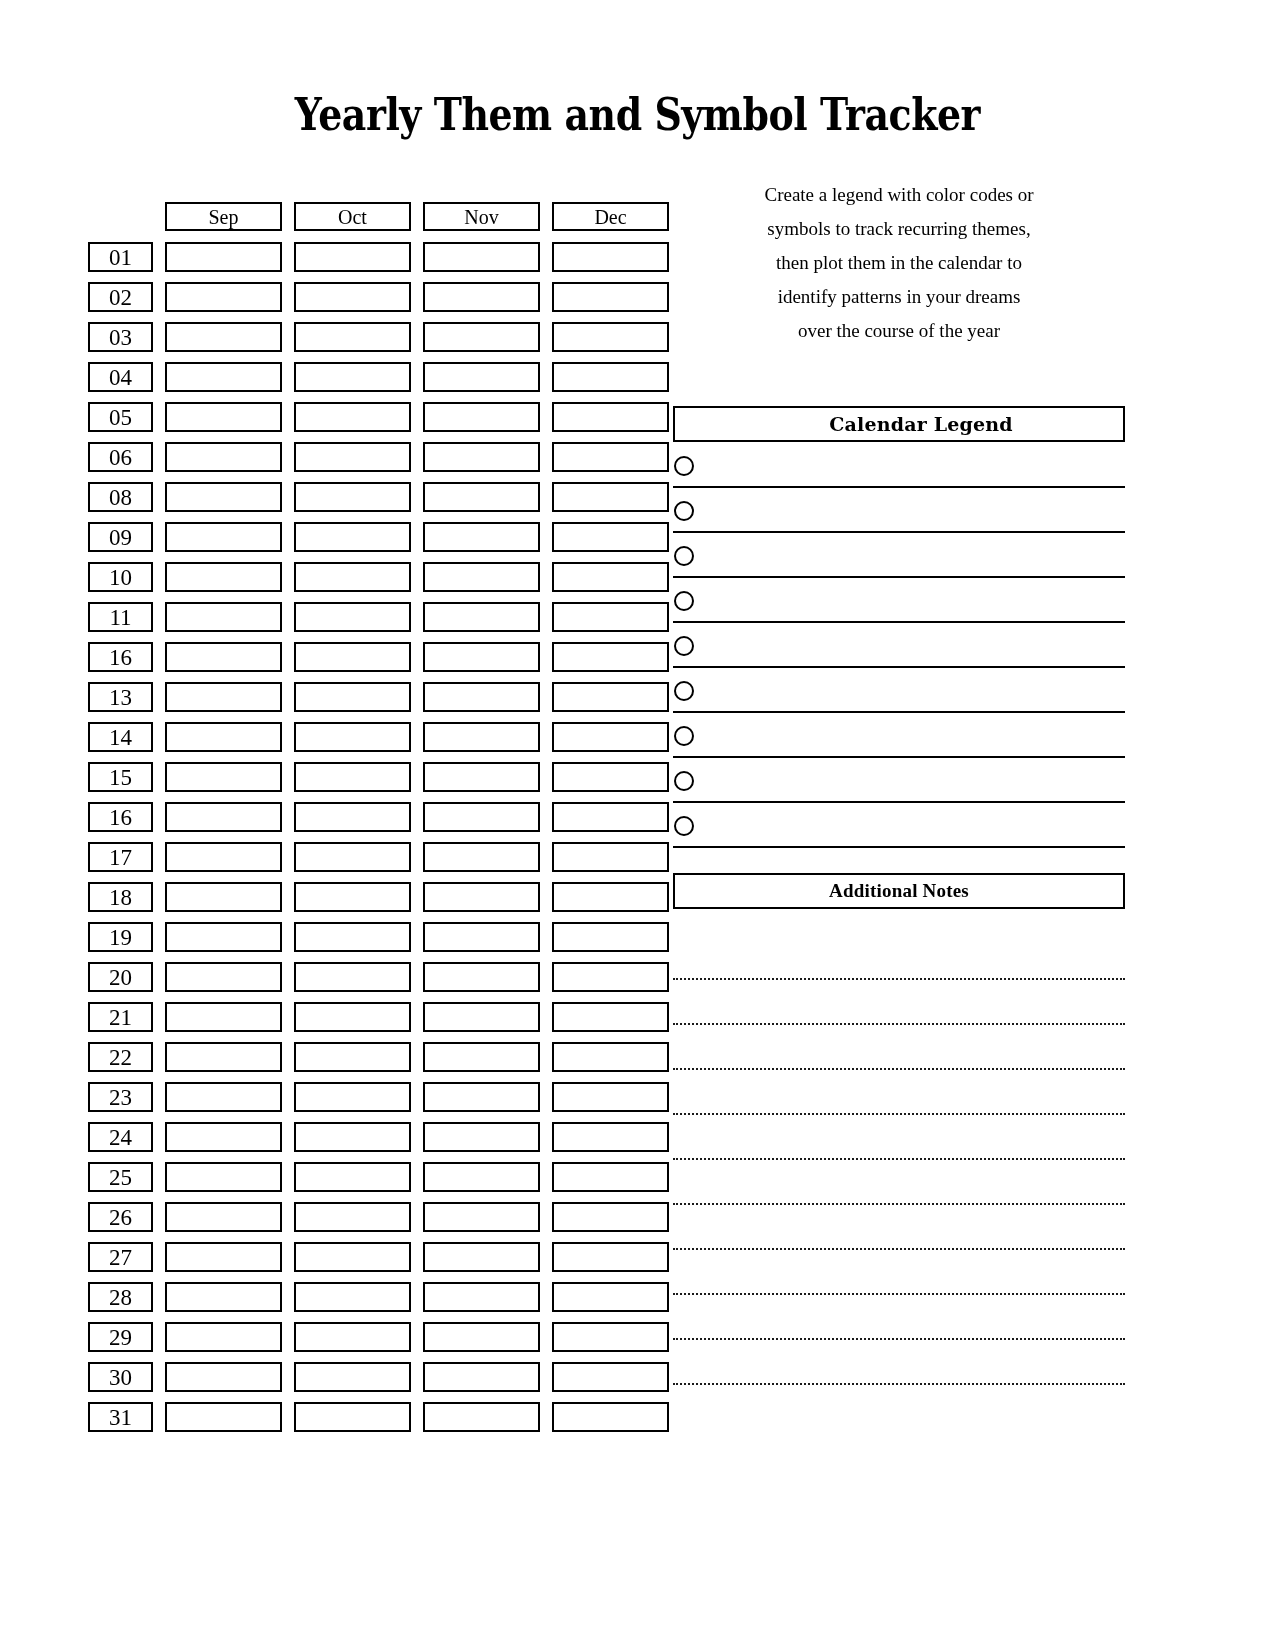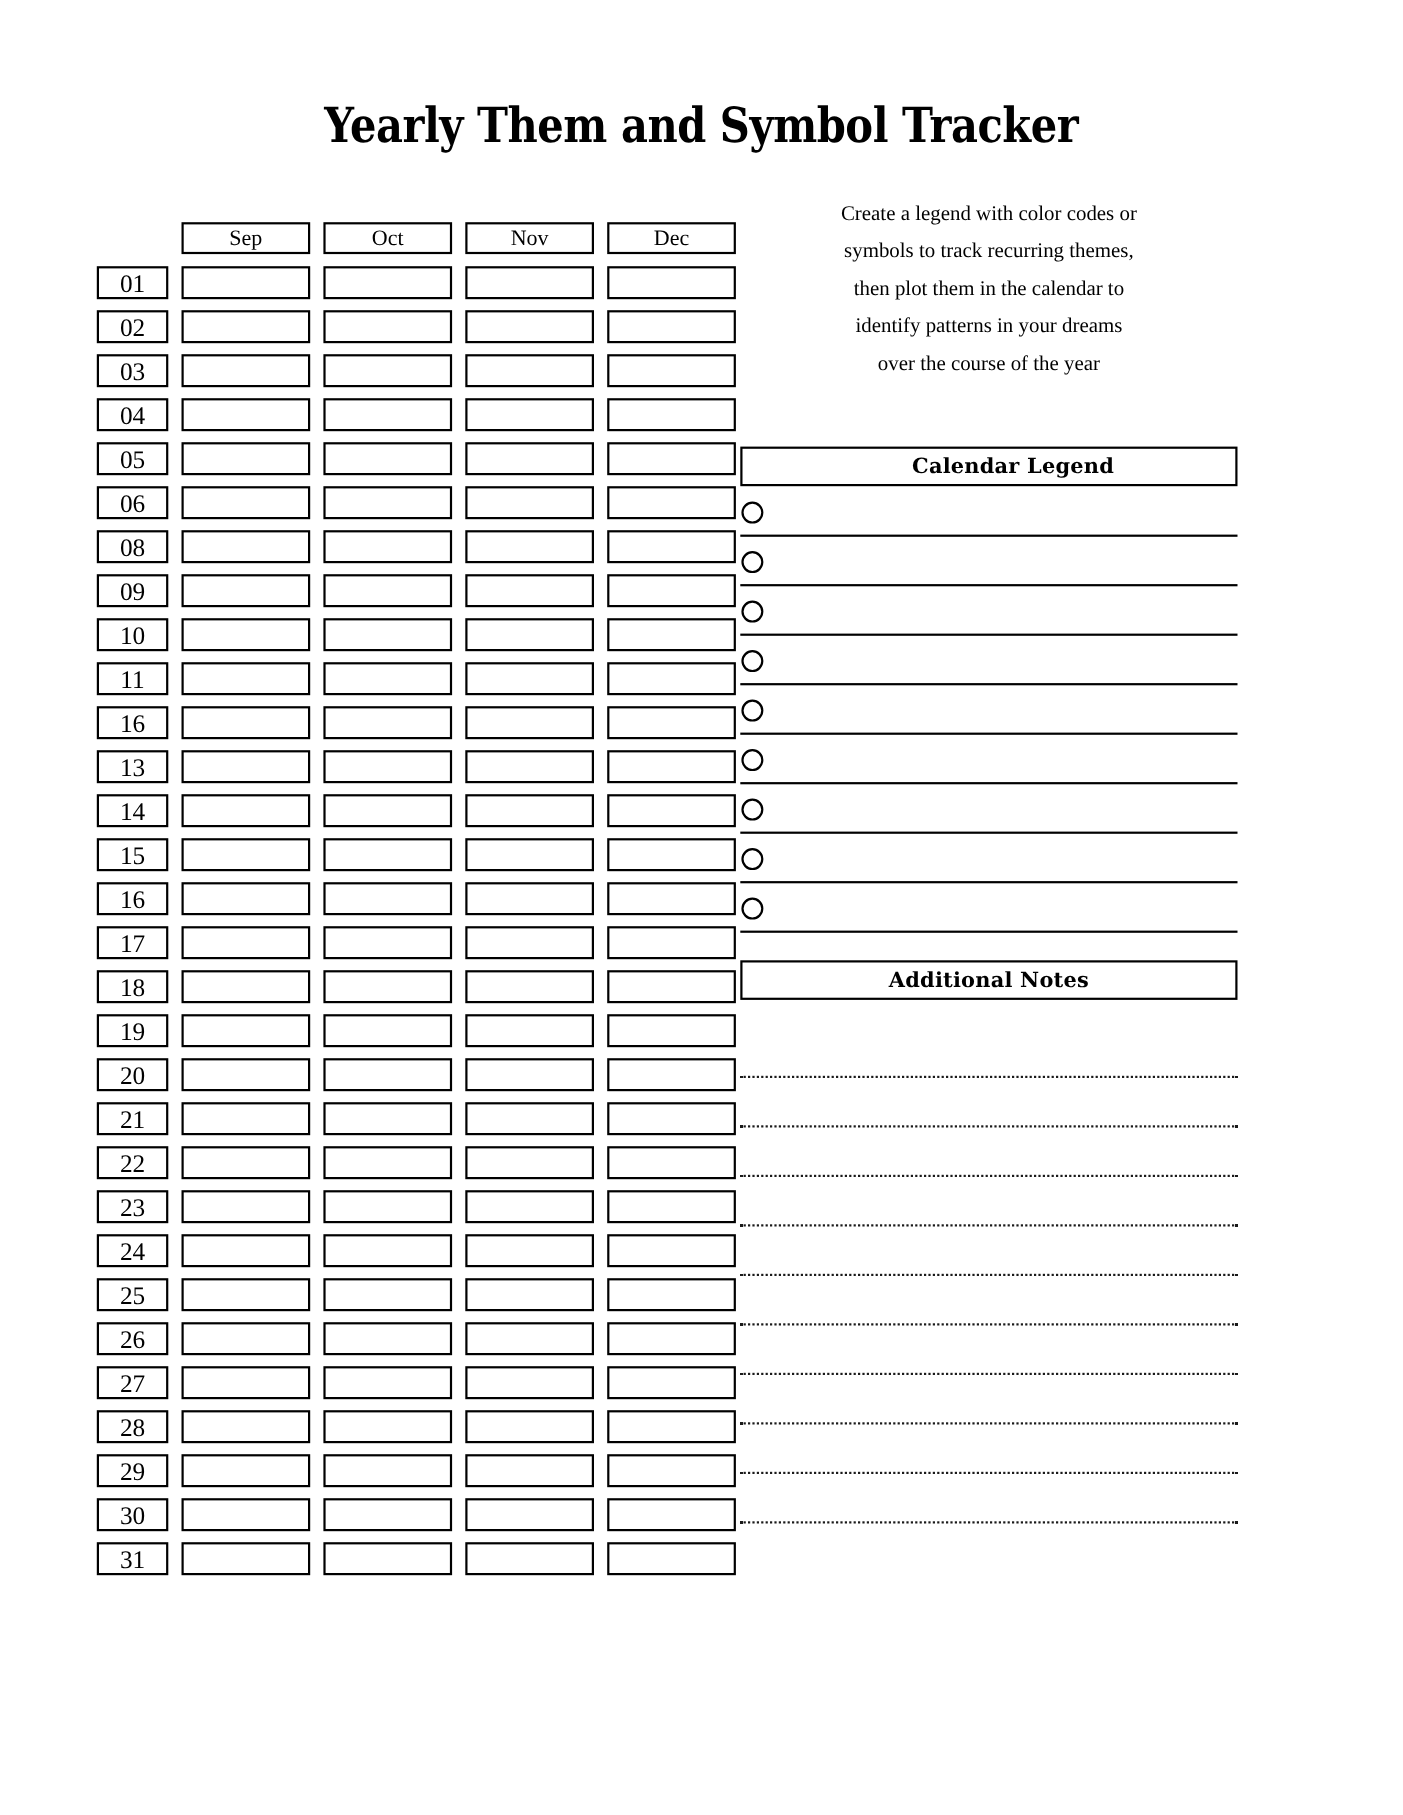--- a/index.html
+++ b/index.html
@@ -147,21 +147,21 @@
   }
   .legend-line {
     position: absolute;
     left: 0;
     bottom: 7px;
     width: 452px;
     height: 0;
     border-bottom: 2px solid #000;
   }
 
-  #notes-head-box { margin-top: 18px; }
+  #notes-head-box { margin-top: 18px; font-family: Liberation Serif, serif; }
 
   #notes-lines { margin-top: 26px; }
   .note-line {
     width: 452px;
     height: 45px;
     position: relative;
   }
   .note-line .dots {
     position: absolute;
     left: 0;

